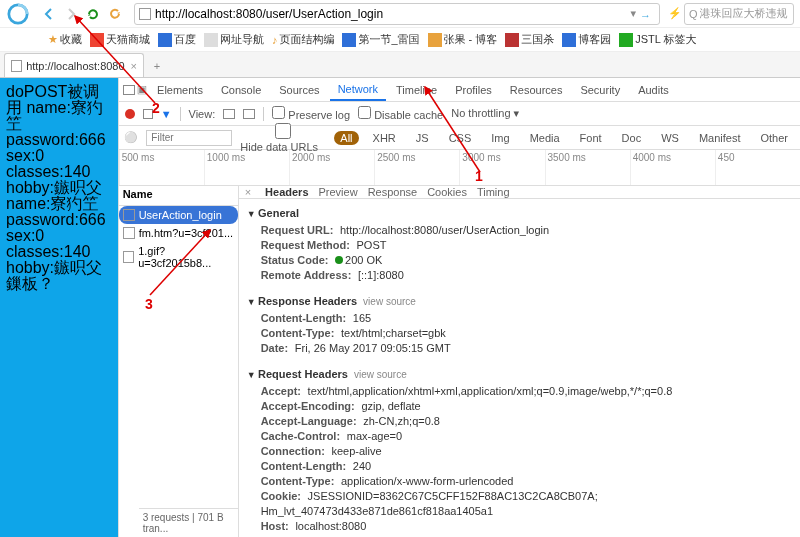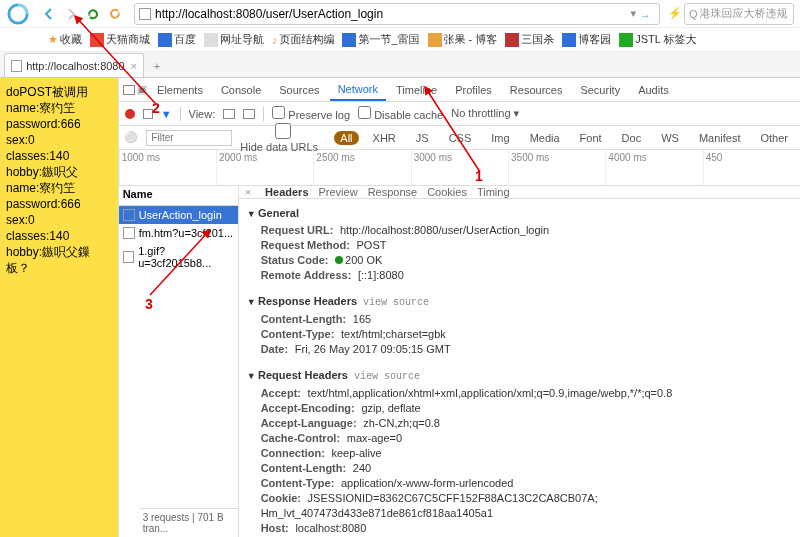--- a/index.html
+++ b/index.html
@@ -13,52 +13,52 @@
 .urlbar input { flex: 1; border: none; outline: none; font-size: 12px; background: transparent; }
 .searchbox { width: 110px; height: 22px; border: 1px solid #ccc; border-radius: 3px; margin-right: 6px; display: flex; align-items: center; padding: 0 4px; color: #999; font-size: 11px; }
 .bookmarks { height: 24px; display: flex; align-items: center; gap: 8px; padding: 0 8px 0 48px; border-bottom: 1px solid #eee; background: #fff; }
 .bm { display: flex; align-items: center; gap: 2px; color: #333; cursor: pointer; font-size: 11px; }
 .bm .ico { width: 14px; height: 14px; display: inline-block; background: #ddd; }
 .tabbar { height: 26px; background: #f5f5f5; display: flex; align-items: flex-end; padding: 0 4px; border-bottom: 1px solid #ccc; }
 .tab { height: 24px; background: #fff; border: 1px solid #ccc; border-bottom: none; border-radius: 3px 3px 0 0; display: flex; align-items: center; padding: 0 6px; font-size: 11px; color: #333; max-width: 140px; }
 .tab .close { margin-left: 6px; color: #999; cursor: pointer; }
 .addtab { width: 22px; height: 22px; display: flex; align-items: center; justify-content: center; color: #888; margin-left: 2px; cursor: pointer; }
 .content { display: flex; height: calc(537px - 78px); }
-.left { width: 188px; background: #fde047; padding: 6px; font-family: monospace; font-size: 12px; line-height: 16px; color: #000; position: relative; }
+.left { width: 188px; background: #0ea5e9; padding: 6px; font-family: monospace; font-size: 16px; line-height: 16px; color: #000; position: relative; }
 .devtools { flex: 1; display: flex; flex-direction: column; background: #fff; border-left: 1px solid #ddd; }
 .dt-tabs { height: 24px; display: flex; align-items: center; border-bottom: 1px solid #ddd; padding: 0 4px; gap: 2px; font-size: 11px; color: #555; }
 .dt-tabs .t { padding: 4px 8px; cursor: pointer; }
 .dt-tabs .t.active { color: #1a73e8; border-bottom: 2px solid #1a73e8; }
 .dt-toolbar { height: 24px; display: flex; align-items: center; gap: 8px; border-bottom: 1px solid #ddd; padding: 0 6px; font-size: 11px; color: #555; }
 .rec { width: 10px; height: 10px; border-radius: 50%; background: #d93025; }
 .stop { width: 10px; height: 10px; border: 1px solid #888; }
 .dt-filter { height: 24px; display: flex; align-items: center; gap: 8px; border-bottom: 1px solid #ddd; padding: 0 6px; font-size: 11px; color: #555; }
 .dt-filter input { width: 86px; border: 1px solid #ccc; height: 16px; padding: 0 4px; font-size: 10px; }
 .pill { padding: 1px 6px; border-radius: 8px; cursor: pointer; }
 .pill.active { background: #a16207; color: #fff; }
 .timeline { height: 36px; border-bottom: 1px solid #ddd; display: flex; font-size: 10px; color: #888; }
 .timeline .tick { flex: 1; border-left: 1px solid #eee; padding: 2px; }
 .dt-body { flex: 1; display: flex; overflow: hidden; }
 .reqlist { width: 120px; border-right: 1px solid #ddd; display: flex; flex-direction: column; font-size: 11px; }
 .reqlist .hdr { height: 20px; border-bottom: 1px solid #ddd; padding: 2px 4px; font-weight: bold; }
-.reqlist .row { padding: 3px 4px; display: flex; align-items: center; gap: 4px; cursor: pointer; }
+.reqlist .row { padding: 3px 4px; display: flex; align-items: center; gap: 4px; cursor: pointer; border-radius: 8px; }
 .reqlist .row.sel { background: #3874d6; color: #fff; }
 .reqlist .icon-doc { width: 12px; height: 12px; background: #fff; border: 1px solid #999; }
 .reqlist .status { margin-top: auto; border-top: 1px solid #ddd; padding: 3px 4px; font-size: 10px; color: #666; margin-left: 20px; }
 .detail { flex: 1; display: flex; flex-direction: column; font-size: 11px; overflow-y: auto; }
 .detail-tabs { height: 20px; border-bottom: 1px solid #ddd; display: flex; align-items: center; gap: 10px; padding: 0 6px; color: #666; }
 .detail-tabs .dt { cursor: pointer; }
 .detail-tabs .dt.active { color: #333; font-weight: bold; }
 .detail-tabs .x { color: #999; margin-right: 4px; cursor: pointer; }
 .section { padding: 4px 8px; }
 .section .title { font-weight: bold; color: #333; margin: 4px 0; }
 .section .title:before { content: "▼ "; font-size: 9px; }
 .kv { padding-left: 14px; font-family: monospace; font-size: 11px; color: #333; line-height: 15px; }
 .kv b { color: #555; }
-.vs { color: #888; font-weight: normal; font-size: 10px; margin-left: 6px; font-family: Liberation Mono, monospace; }
+.vs { color: #888; font-weight: normal; font-size: 10px; margin-left: 6px; }
 .green-dot { display: inline-block; width: 8px; height: 8px; border-radius: 50%; background: #1a8f1a; margin-right: 2px; }
 .arrow { position: absolute; pointer-events: none; }
 .num-label { position: absolute; color: #d00; font-size: 14px; font-weight: bold; pointer-events: none; }
 </style>
 </head>
 <body>
 
 <div class="topbar">
   <div class="logo">
     <svg viewBox="0 0 24 24">
@@ -206,20 +206,21 @@
       <span class="pill">CSS</span>
       <span class="pill">Img</span>
       <span class="pill">Media</span>
       <span class="pill">Font</span>
       <span class="pill">Doc</span>
       <span class="pill">WS</span>
       <span class="pill">Manifest</span>
       <span class="pill">Other</span>
     </div>
     <div class="timeline">
+      <div class="tick">500 ms</div>
       <div class="tick">1000 ms</div>
       <div class="tick">2000 ms</div>
       <div class="tick">2500 ms</div>
       <div class="tick">3000 ms</div>
       <div class="tick">3500 ms</div>
       <div class="tick">4000 ms</div>
       <div class="tick">450</div>
     </div>
     <div class="dt-body">
       <div class="reqlist">

